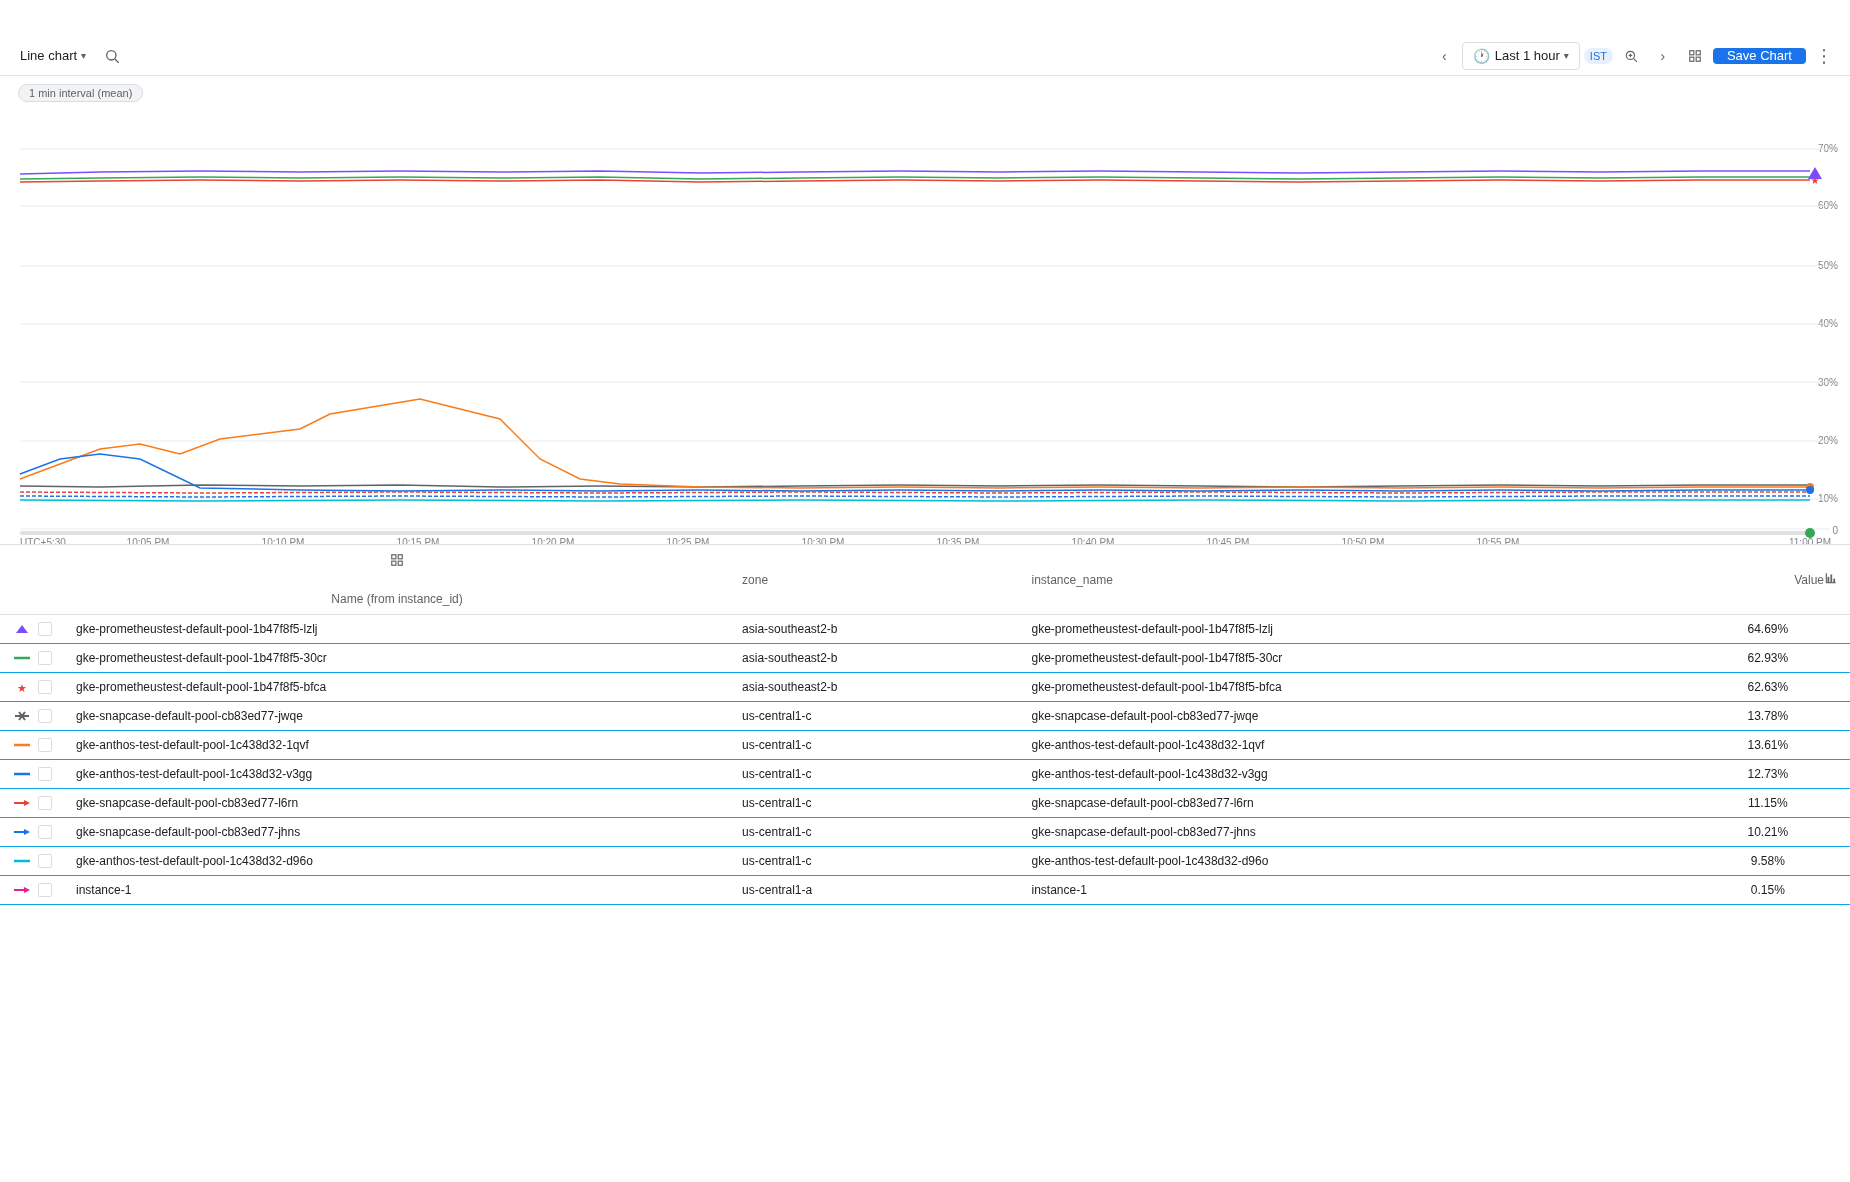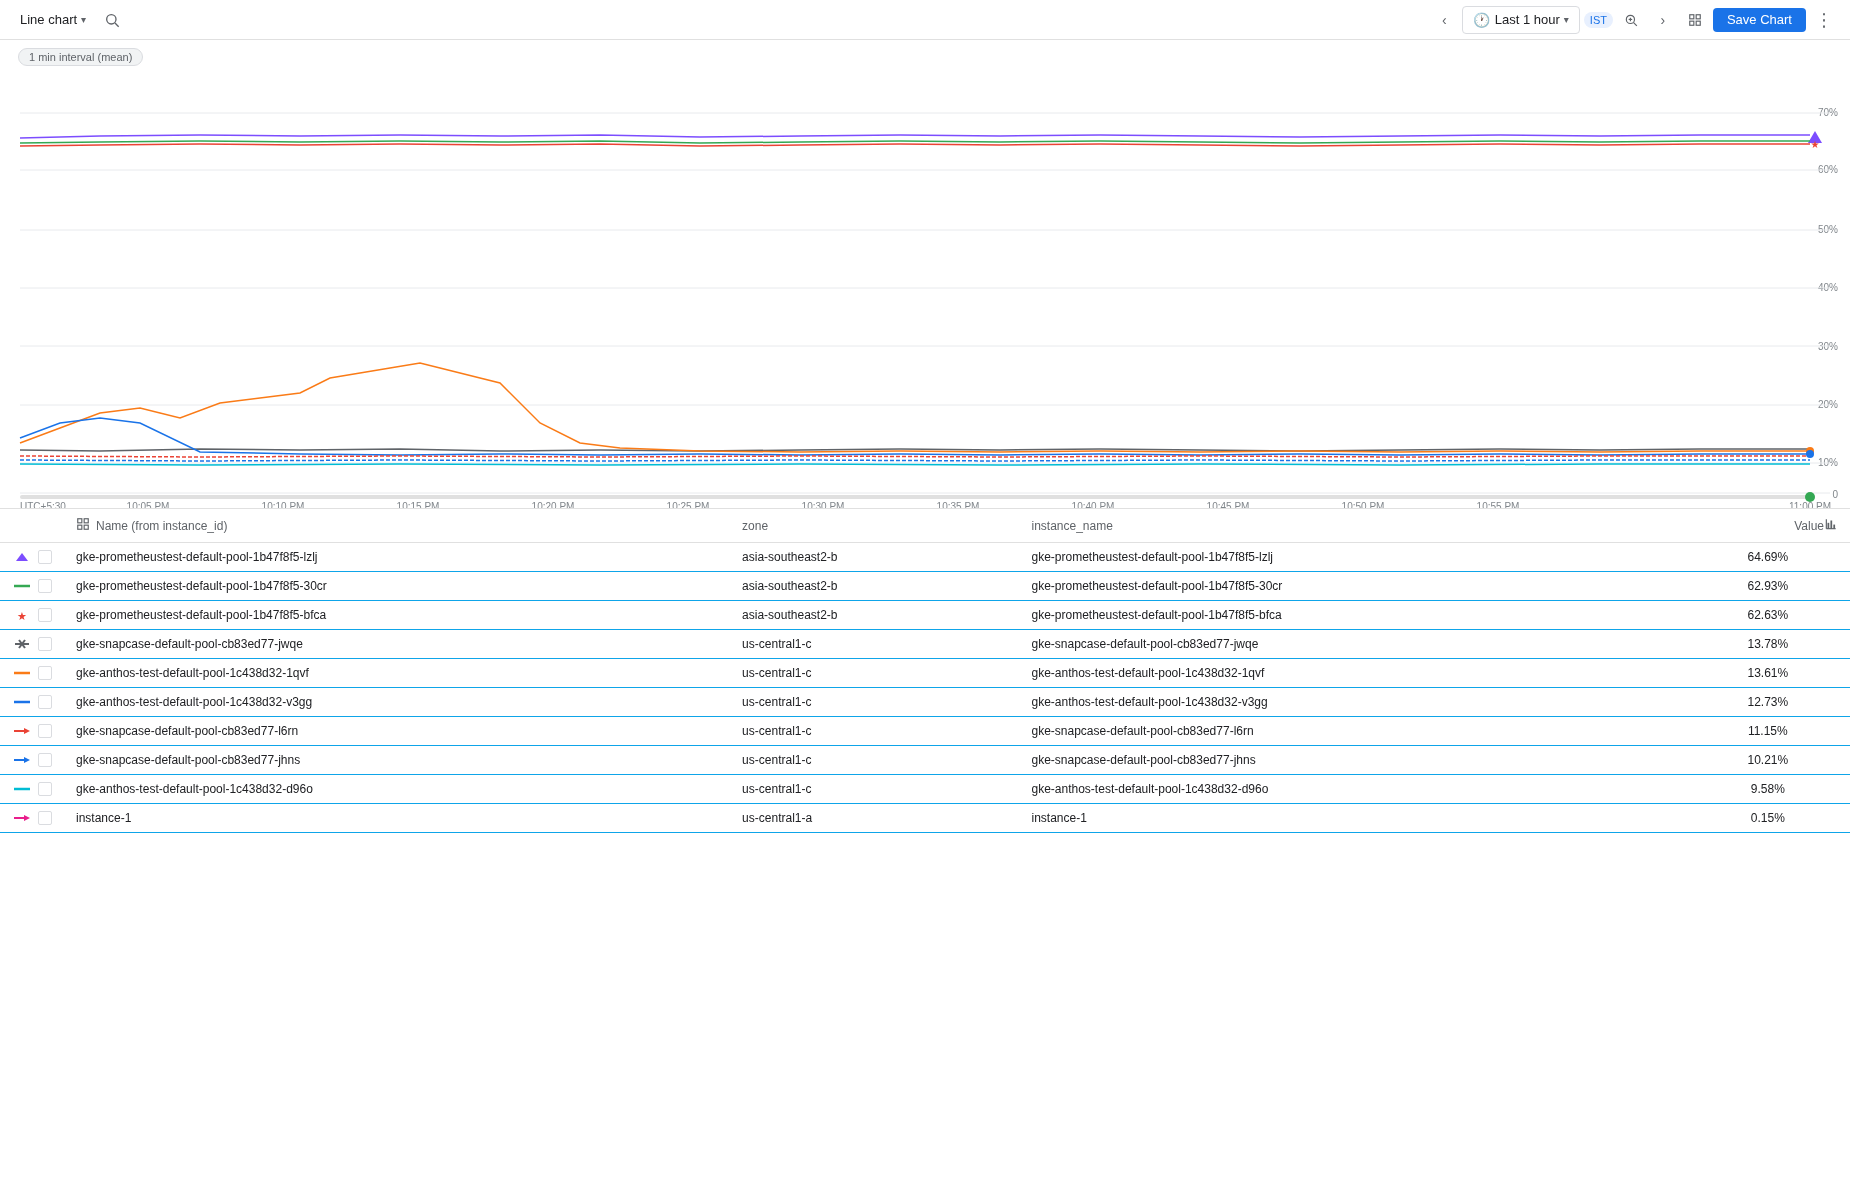--- a/index.html
+++ b/index.html
@@ -7,20 +7,21 @@
 
     
     .toolbar {
       display: flex;
       align-items: center;
       height: 40px;
       border-bottom: 1px solid #e0e0e0;
       padding: 0 12px;
       gap: 8px;
       background: #fff;
+      margin-top: 36px;
     }
     .toolbar-left {
       display: flex;
       align-items: center;
       gap: 4px;
       flex: 1;
     }
     .chart-type-selector {
       display: flex;
       align-items: center;
@@ -74,21 +75,21 @@
     }
     .save-chart-btn {
       background: #1a73e8;
       color: #fff;
       border: none;
       border-radius: 4px;
       padding: 6px 14px;
       font-size: 13px;
       cursor: pointer;
       font-weight: 500;
-      height: 24px;
+      height: 16px;
       display: flex; align-items: center;
     }
     .more-btn {
       width: 28px; height: 28px;
       display: flex; align-items: center; justify-content: center;
       cursor: pointer; border-radius: 50%;
       color: #5f6368; font-size: 18px;
       border: none; background: none;
     }
 
@@ -174,21 +175,22 @@
       height: 14px;
       border: 1.5px solid #dadce0;
       border-radius: 2px;
       flex-shrink: 0;
       background: #fff;
       cursor: pointer;
     }
     .name-col-header {
       display: flex;
       align-items: center;
-      gap: 6px;
+      gap: 22px;
+      flex-direction: column;
     }
     .value-col-header {
       display: flex;
       align-items: center;
       justify-content: flex-end;
     }
     .y-axis-label {
       font-size: 10px;
       fill: #80868b;
     }

